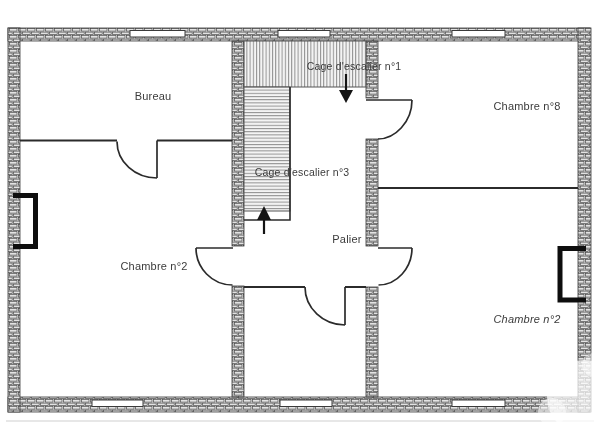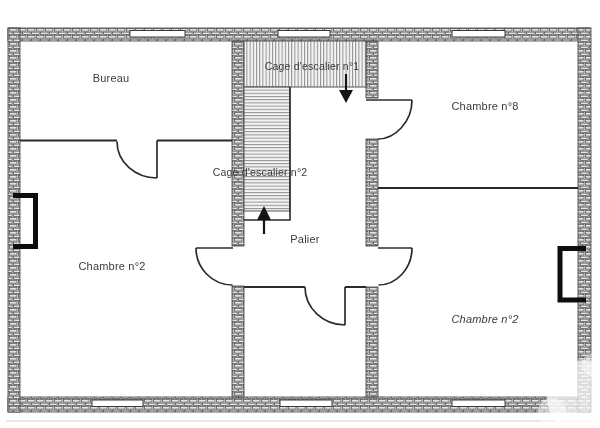--- a/index.html
+++ b/index.html
@@ -3,21 +3,21 @@
 <meta charset="utf-8">
 <style>
   html,body{margin:0;padding:0;background:#fff;}
   .stage{
     position:relative;width:600px;height:428px;background:#ffffff;overflow:hidden;
     font-family:"Liberation Sans", sans-serif;
   }
   .plan-svg{position:absolute;left:0;top:0;}
   .room-label{
     position:absolute;transform:translate(-50%,-50%);
-    color:#3b3b3b;font-size:11px;white-space:nowrap;letter-spacing:0.2px;
+    color:#3b3b3b;font-size:11px;white-space:nowrap;letter-spacing:0.2px;margin-left:42px;
   }
   .room-label.small{font-size:10.5px;}
 </style>
 </head>
 <body>
 
 <div class="stage">
 
   <svg class="plan-svg" width="600" height="428" viewBox="0 0 600 428">
     <defs>
@@ -114,21 +114,21 @@
 
     <rect x="6" y="420" width="588" height="2" fill="#e7e7e7"></rect>
 
     <g>
       <circle cx="584" cy="397" r="37" fill="#ffffff" opacity="0.72"></circle>
       <circle cx="552" cy="412" r="14" fill="#ffffff" opacity="0.5"></circle>
       <circle cx="594" cy="365" r="12" fill="#ffffff" opacity="0.45"></circle>
     </g>
   </svg>
 
-  <div class="room-label" style="left:111px;top:78px;">Bureau</div>
+  <div class="room-label" style="left:111px;top:96px;">Bureau</div>
   <div class="room-label small" style="left:312px;top:66px;">Cage d'escalier n°1</div>
   <div class="room-label" style="left:485px;top:106px;">Chambre n°8</div>
-  <div class="room-label small" style="left:260px;top:172px;">Cage d'escalier n°2</div>
+  <div class="room-label small" style="left:260px;top:172px;">Cage d'escalier n°3</div>
   <div class="room-label" style="left:112px;top:266px;">Chambre n°2</div>
   <div class="room-label" style="left:305px;top:239px;">Palier</div>
   <div class="room-label" style="left:485px;top:319px;font-style:italic;">Chambre n°2</div>
 
 </div>
 
 </body></html>

